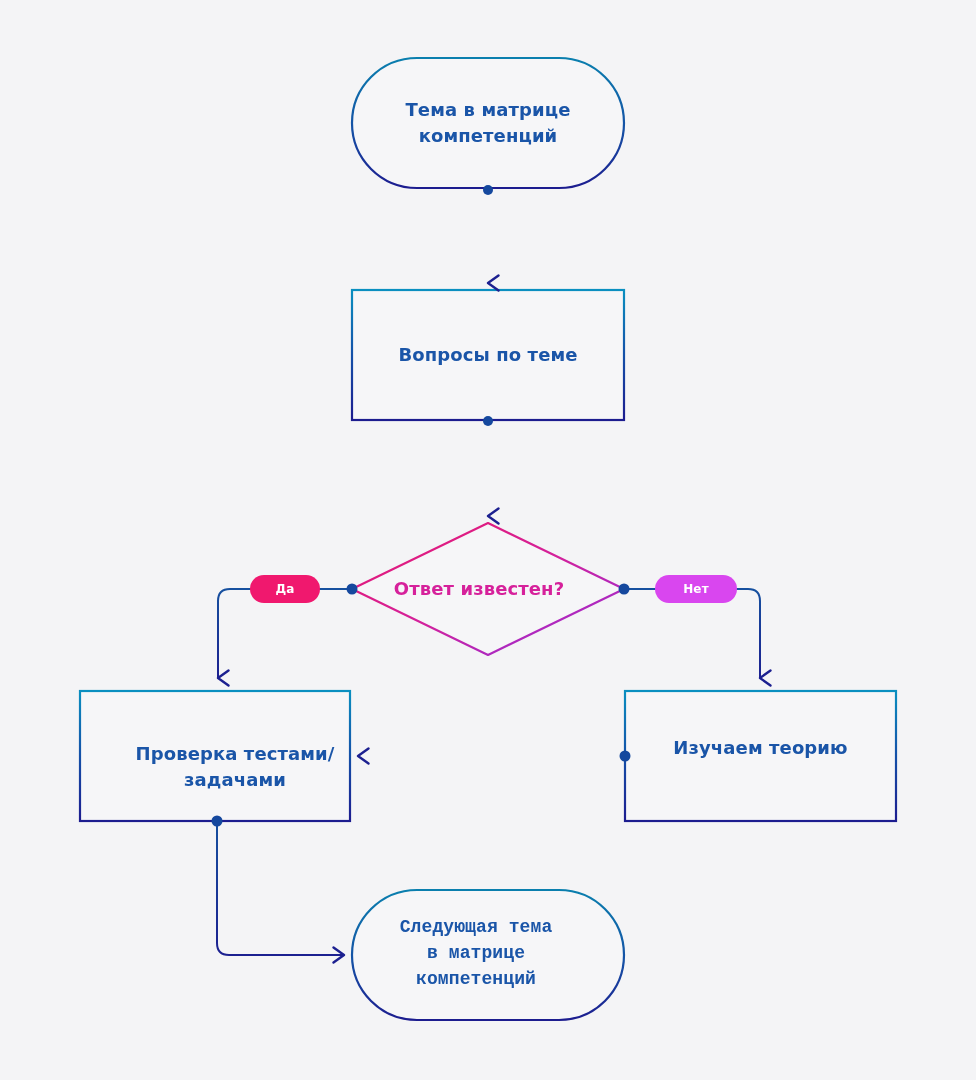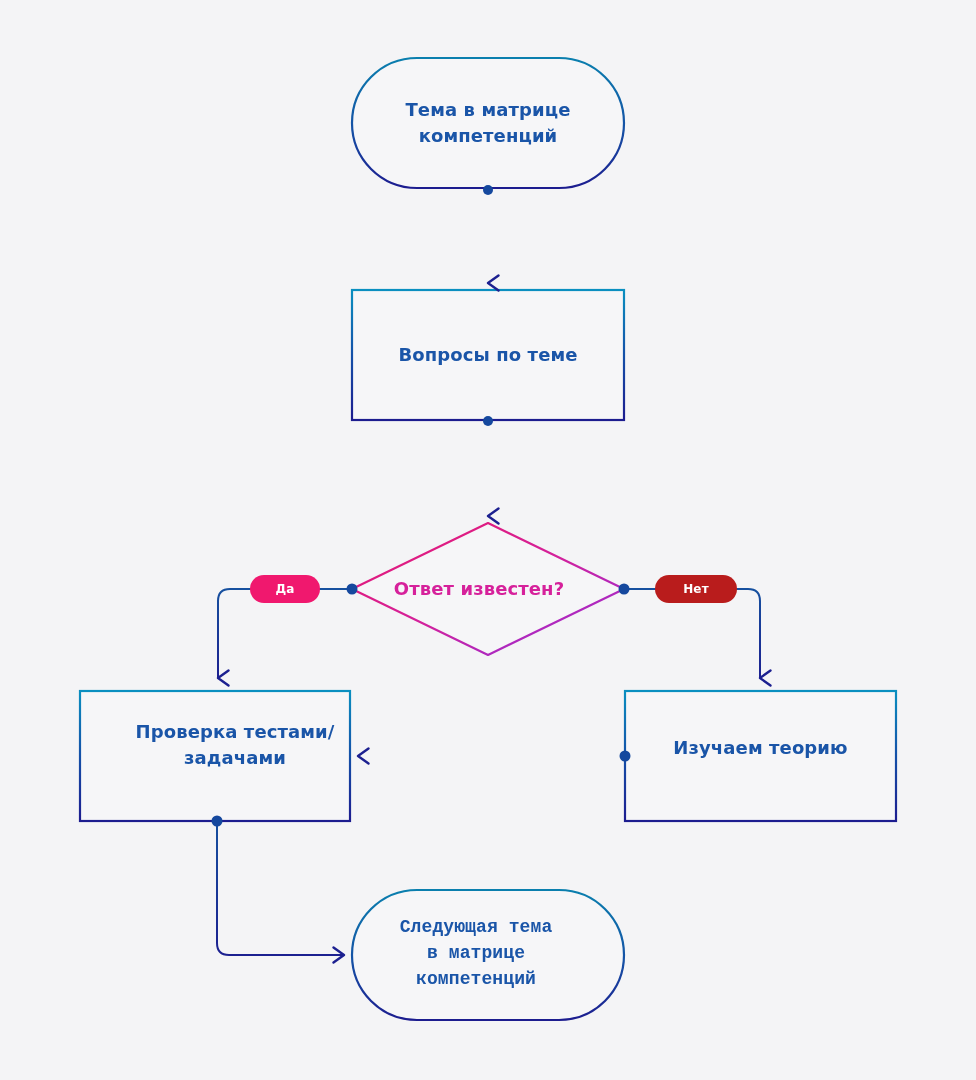--- a/index.html
+++ b/index.html
@@ -56,21 +56,21 @@
     font-weight: 700;
     letter-spacing: 0.2px;
     height: 28px;
     padding: 0 4px;
     box-sizing: border-box;
   }
   .pill-yes {
     background: #f0186e;
   }
   .pill-no {
-    background: #b91c1c;
+    background: #d946ef;
   }
 </style>
 </head>
 <body>
 
 <div id="canvas">
 
   <svg id="diagram-svg" viewBox="0 0 976 1080">
     <defs>
       <linearGradient id="gradStadium" x1="0" y1="0" x2="0" y2="1">
@@ -166,21 +166,21 @@
     </g>
   </svg>
 
   <div class="node-label" style="left:352px; top:58px; width:272px; height:130px;">Тема в матрице
 компетенций</div>
 
   <div class="node-label" style="left:352px; top:290px; width:272px; height:130px;border-radius:29px;">Вопросы по теме</div>
 
   <div class="node-label decision-label" style="left:343px; top:523px; width:272px; height:132px;">Ответ известен?</div>
 
-  <div class="node-label" style="left:80px; top:680px; width:310px; height:130px;">Проверка тестами/
+  <div class="node-label" style="left:80px; top:702px; width:310px; height:130px;">Проверка тестами/
 задачами</div>
 
   <div class="node-label" style="left:625px; top:691px; width:271px; height:114px;">Изучаем теорию</div>
 
   <div class="node-label" style="left:340px; top:890px; width:272px; height:126px;font-family:Liberation Mono, monospace;">Следующая тема
 в матрице
 компетенций</div>
 
   <div class="edge-pill pill-yes" style="left:250px; top:575px; width:70px;">Да</div>
 

